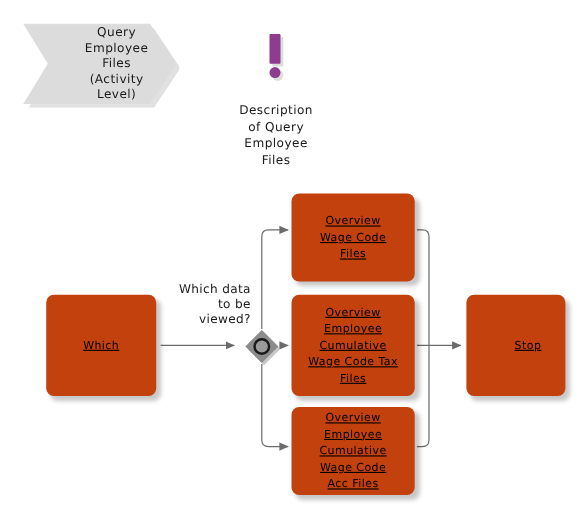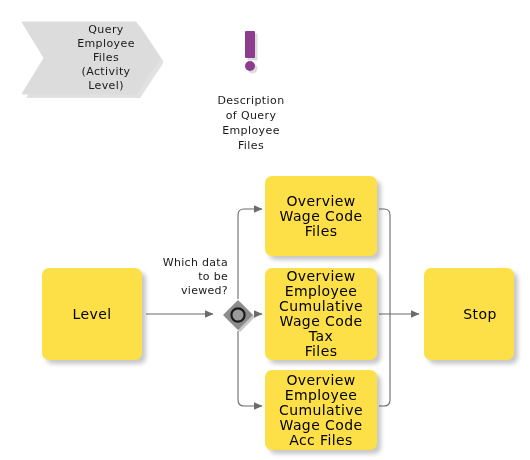--- a/index.html
+++ b/index.html
@@ -20,28 +20,29 @@
     position:absolute;
     box-sizing:border-box;
     display:flex;
     align-items:center;
     justify-content:center;
     text-align:center;
   }
 
   
   .green-box{
-    background:#fde047;
+    background:#c2410c;
     border-radius:7px;
     box-shadow:4px 4px 4px rgba(0,0,0,0.22);
     color:#000000;
-    font-size:14px;
+    font-size:10px;
     line-height:15px;
     letter-spacing:0.4px;
     padding:4px 6px;
+    text-decoration:underline;
   }
 
   
   #banner{
     position:absolute;
     left:18px;top:18px;
     width:145px;height:80px;
   }
   #banner .chev-label{
     position:absolute;
@@ -145,21 +146,21 @@
       <rect x="12" y="1" width="10" height="27" rx="1" fill="#8e3d8e"></rect>
       <circle cx="17" cy="36" r="5" fill="#8e3d8e"></circle>
     </svg>
     <span class="note-text">Description
 of Query
 Employee
 Files</span>
   </div>
 
   <div class="node green-box" style="left:42px;top:268px;width:100px;height:92px;">
-    <span class="nowrap-lines">Level</span>
+    <span class="nowrap-lines">Which</span>
   </div>
 
   <div id="dec-label" class="nowrap-lines">Which data
 to be
 viewed?</div>
 
   <div id="decision">
     <svg width="34" height="34" viewBox="0 0 34 34">
       <path d="M17,2 L32,17 L17,32 L2,17 z" fill="#9a9a9a" opacity="0.55" transform="translate(2,2)"></path>
       <path d="M17,2 L32,17 L17,32 L2,17 z" fill="#8c8c8c"></path>

